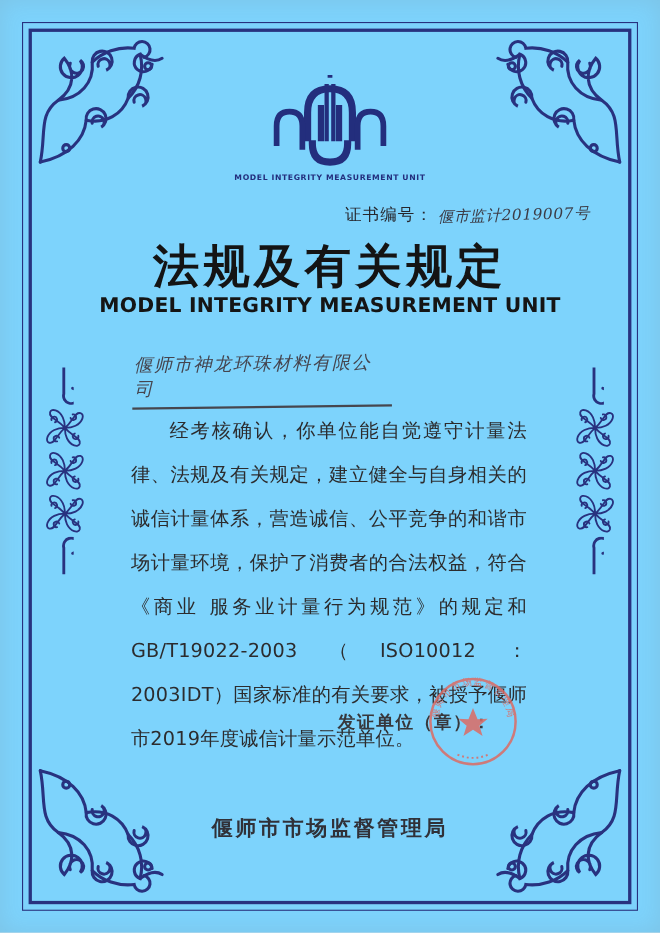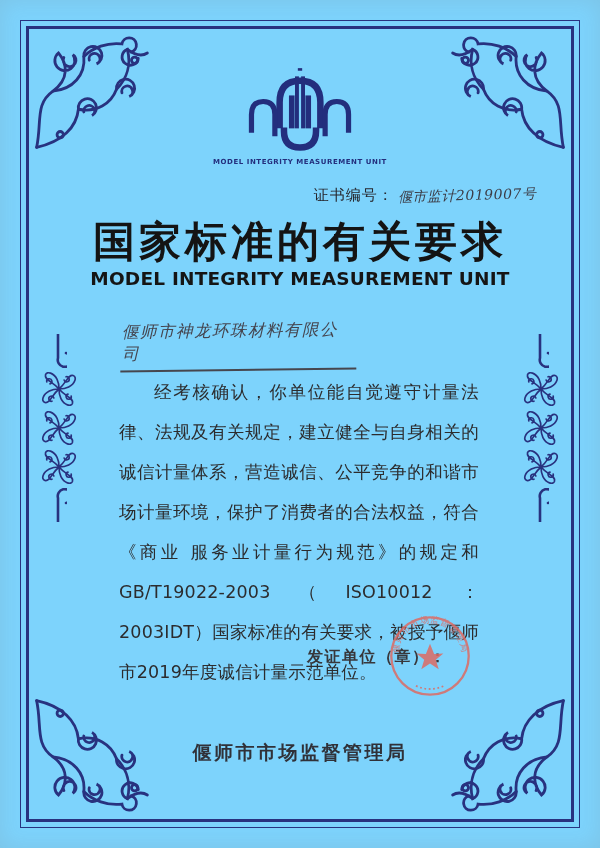--- a/index.html
+++ b/index.html
@@ -171,21 +171,21 @@
       <path d="M262,162 V120 Q262,90 235,90 Q208,90 208,120 V170" stroke-width="12"></path>
     </g>
   </svg>
   <div class="logo-caption">MODEL INTEGRITY MEASUREMENT UNIT</div>
 
   <div class="cert-no">
     <span class="label">证书编号：</span>
     <span class="value">偃市监计2019007号</span>
   </div>
 
-  <div class="title-cn">国家标准的有关要求</div>
+  <div class="title-cn">法规及有关规定</div>
   <div class="title-en">MODEL INTEGRITY MEASUREMENT UNIT</div>
 
   <div class="company">偃师市神龙环珠材料有限公司</div>
 
   <div class="body-text">经考核确认，你单位能自觉遵守计量法律、法规及有关规定，建立健全与自身相关的诚信计量体系，营造诚信、公平竞争的和谐市场计量环境，保护了消费者的合法权益，符合《商业 服务业计量行为规范》的规定和GB/T19022-2003（ISO10012：2003IDT）国家标准的有关要求，被授予偃师市2019年度诚信计量示范单位。</div>
 
   <div class="issuer-label">发证单位（章）：</div>
   <svg class="seal" viewBox="0 0 100 100">
     <defs>
       <path id="sealArc" d="M16,60 A36,36 0 1,1 84,60" fill="none"></path>

